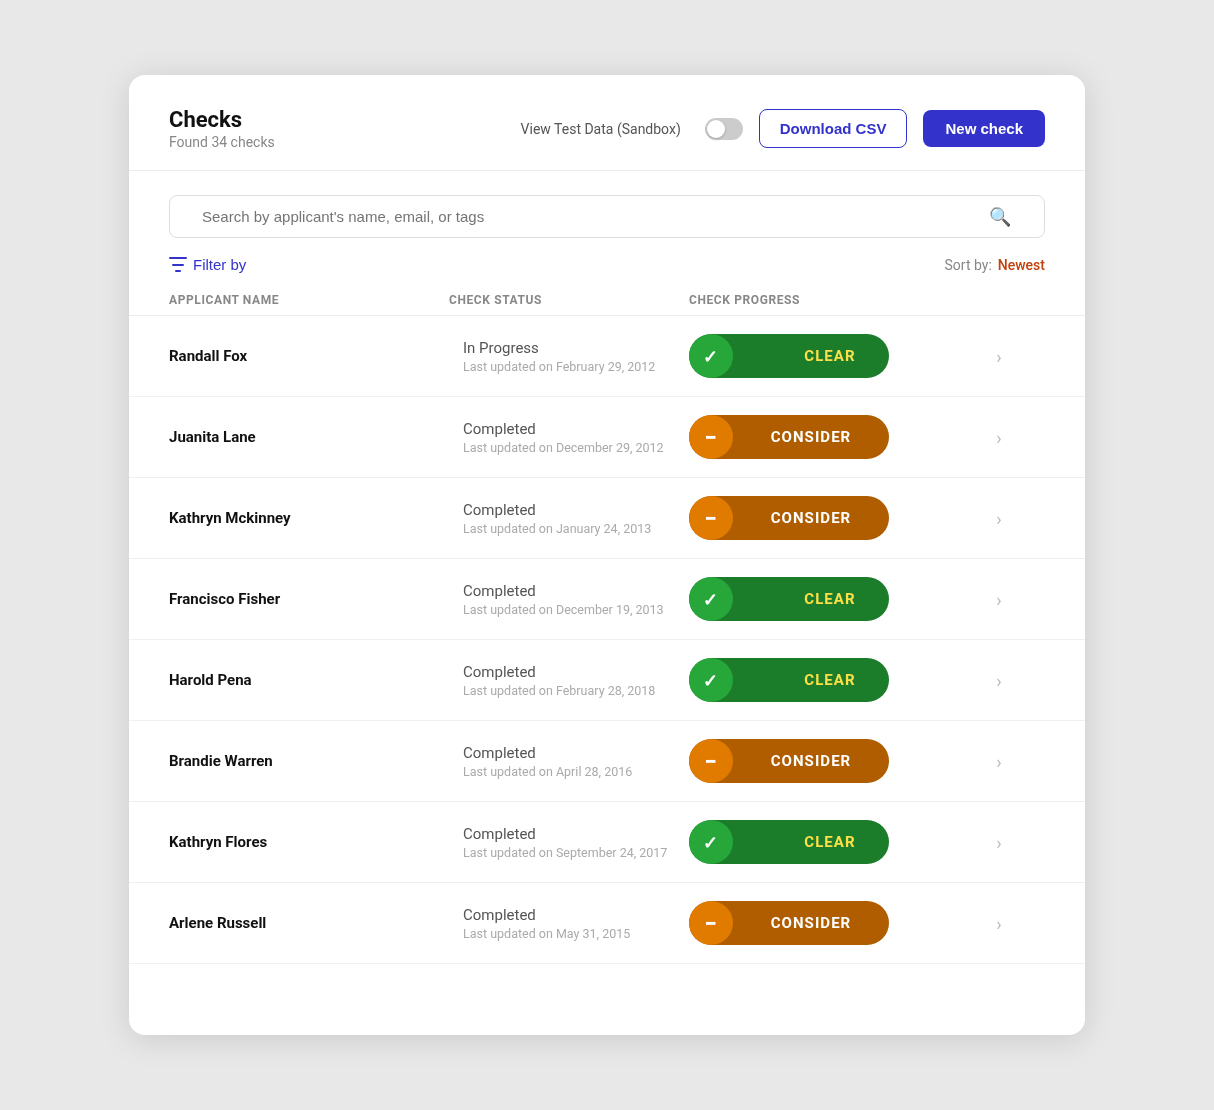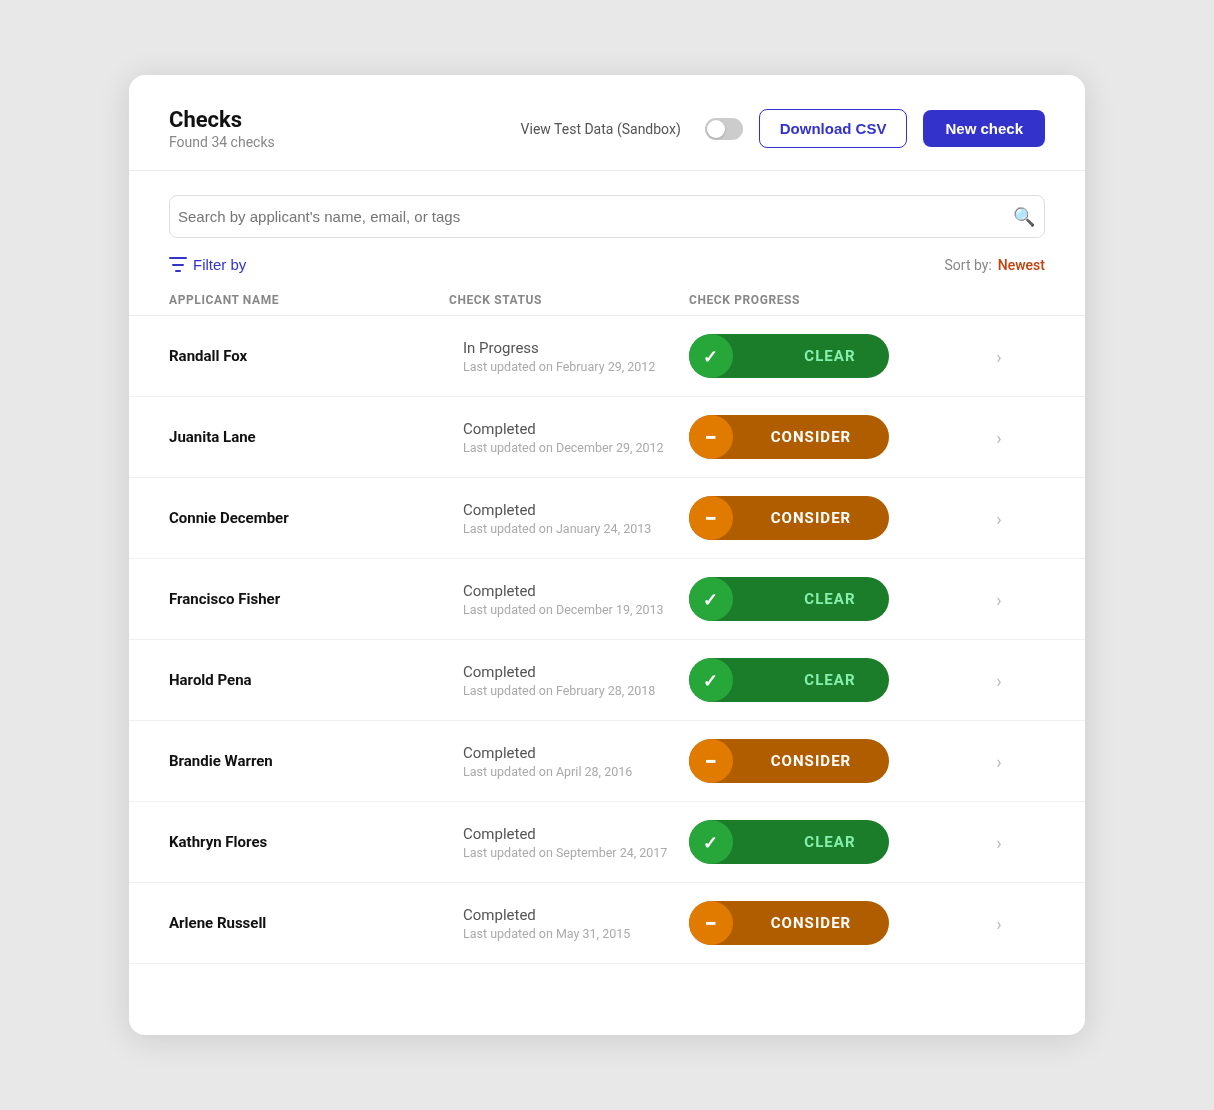--- a/index.html
+++ b/index.html
@@ -89,21 +89,21 @@
       cursor: pointer;
     }
     .search-bar-wrap {
       padding: 24px 40px 8px 40px;
     }
     .search-bar {
       display: flex;
       align-items: center;
       border: 1.5px solid #ddd;
       border-radius: 8px;
-      padding: 10px 8px;
+      padding: 10px 32px;
       background: #fff;
     }
     .search-bar input {
       border: none;
       outline: none;
       flex: 1;
       font-size: 15px;
       color: #333;
       background: transparent;
     }
@@ -199,21 +199,21 @@
       flex-shrink: 0;
     }
     .badge-clear {
       background: #1b7c2a;
     }
     .badge-clear .badge-icon {
       background: #27a73a;
       color: #fff;
     }
     .badge-clear .badge-label {
-      color: #86efac;
+      color: #fde047;
       flex: 1;
       text-align: center;
       padding-left: 38px;
     }
     .badge-consider {
       background: #b05d00;
     }
     .badge-consider .badge-icon {
       background: #e07b00;
       color: #fff;
@@ -301,21 +301,21 @@
       <div class="badge badge-consider">
         <div class="badge-icon">
           <span style="font-size:22px;color:#fff;font-weight:900;">−</span>
         </div>
         <span class="badge-label">CONSIDER</span>
       </div>
     </div>
     <div class="chevron">›</div>
   </div>
       <div class="table-row">
-    <div class="applicant-name">Connie December</div>
+    <div class="applicant-name">Kathryn Mckinney</div>
     <div class="check-status">
       <div>Completed</div>
       <div class="last-updated">Last updated on January 24, 2013</div>
     </div>
     <div>
       <div class="badge badge-consider">
         <div class="badge-icon">
           <span style="font-size:22px;color:#fff;font-weight:900;">−</span>
         </div>
         <span class="badge-label">CONSIDER</span>

